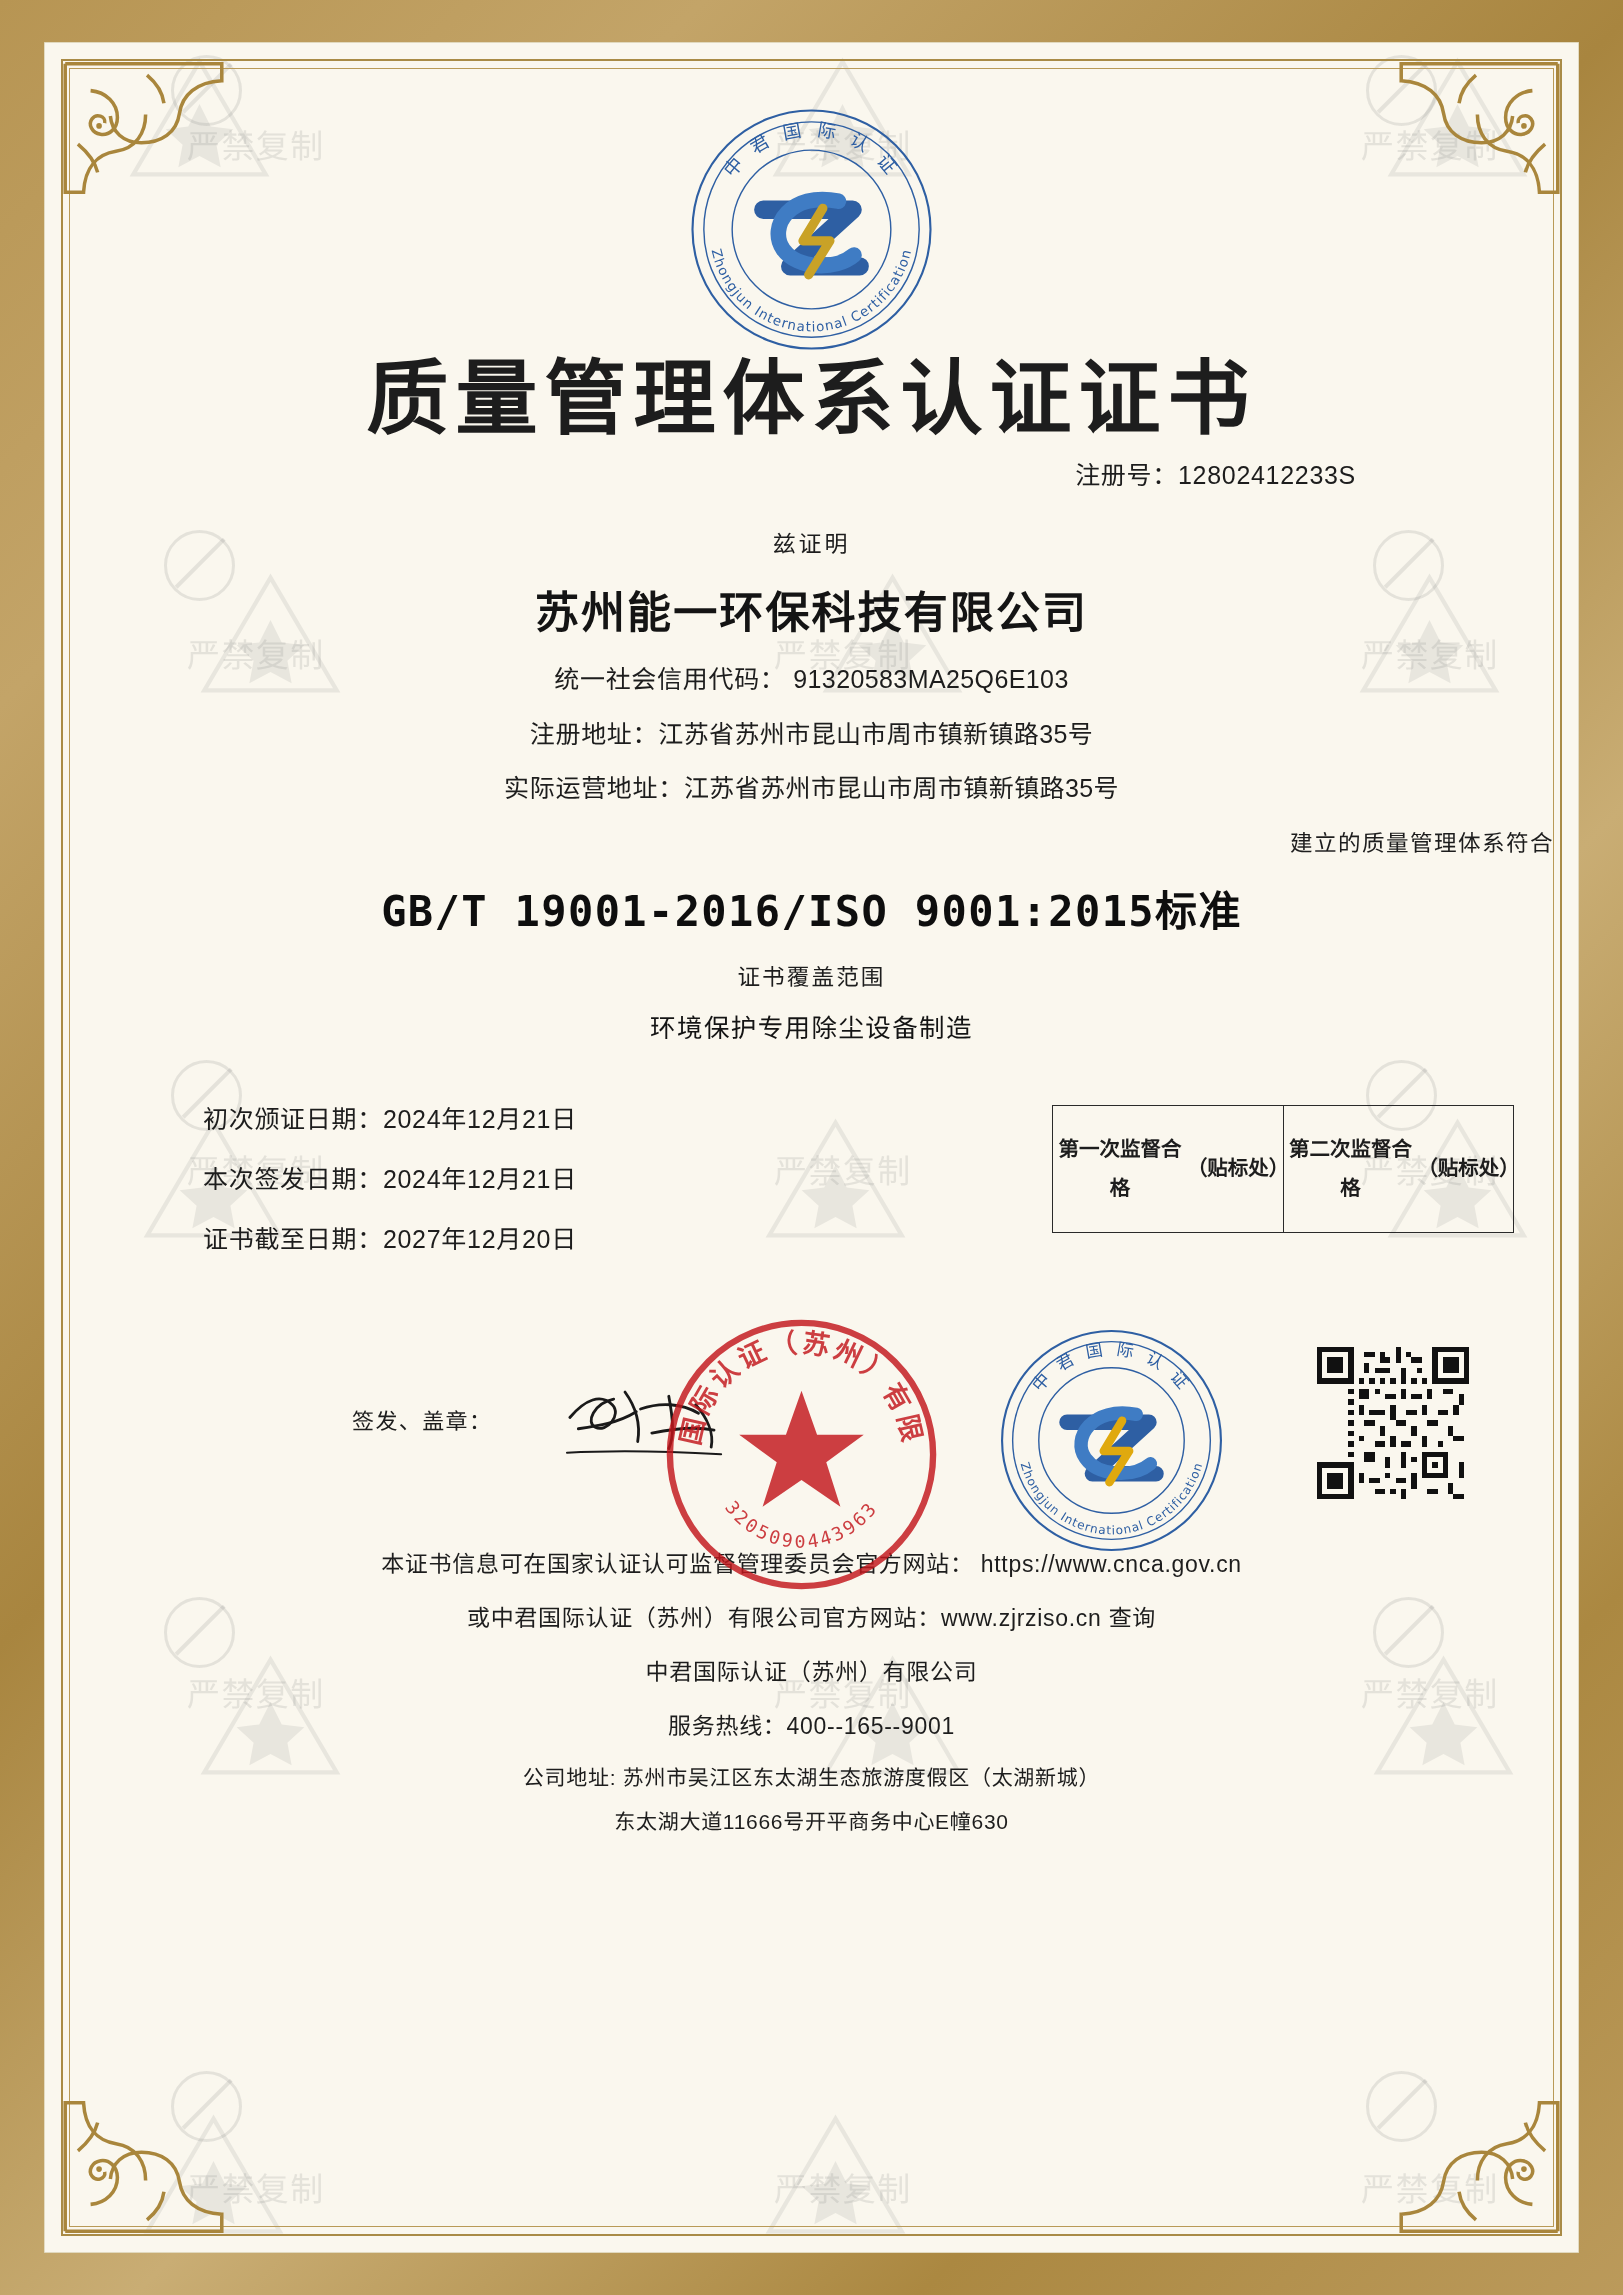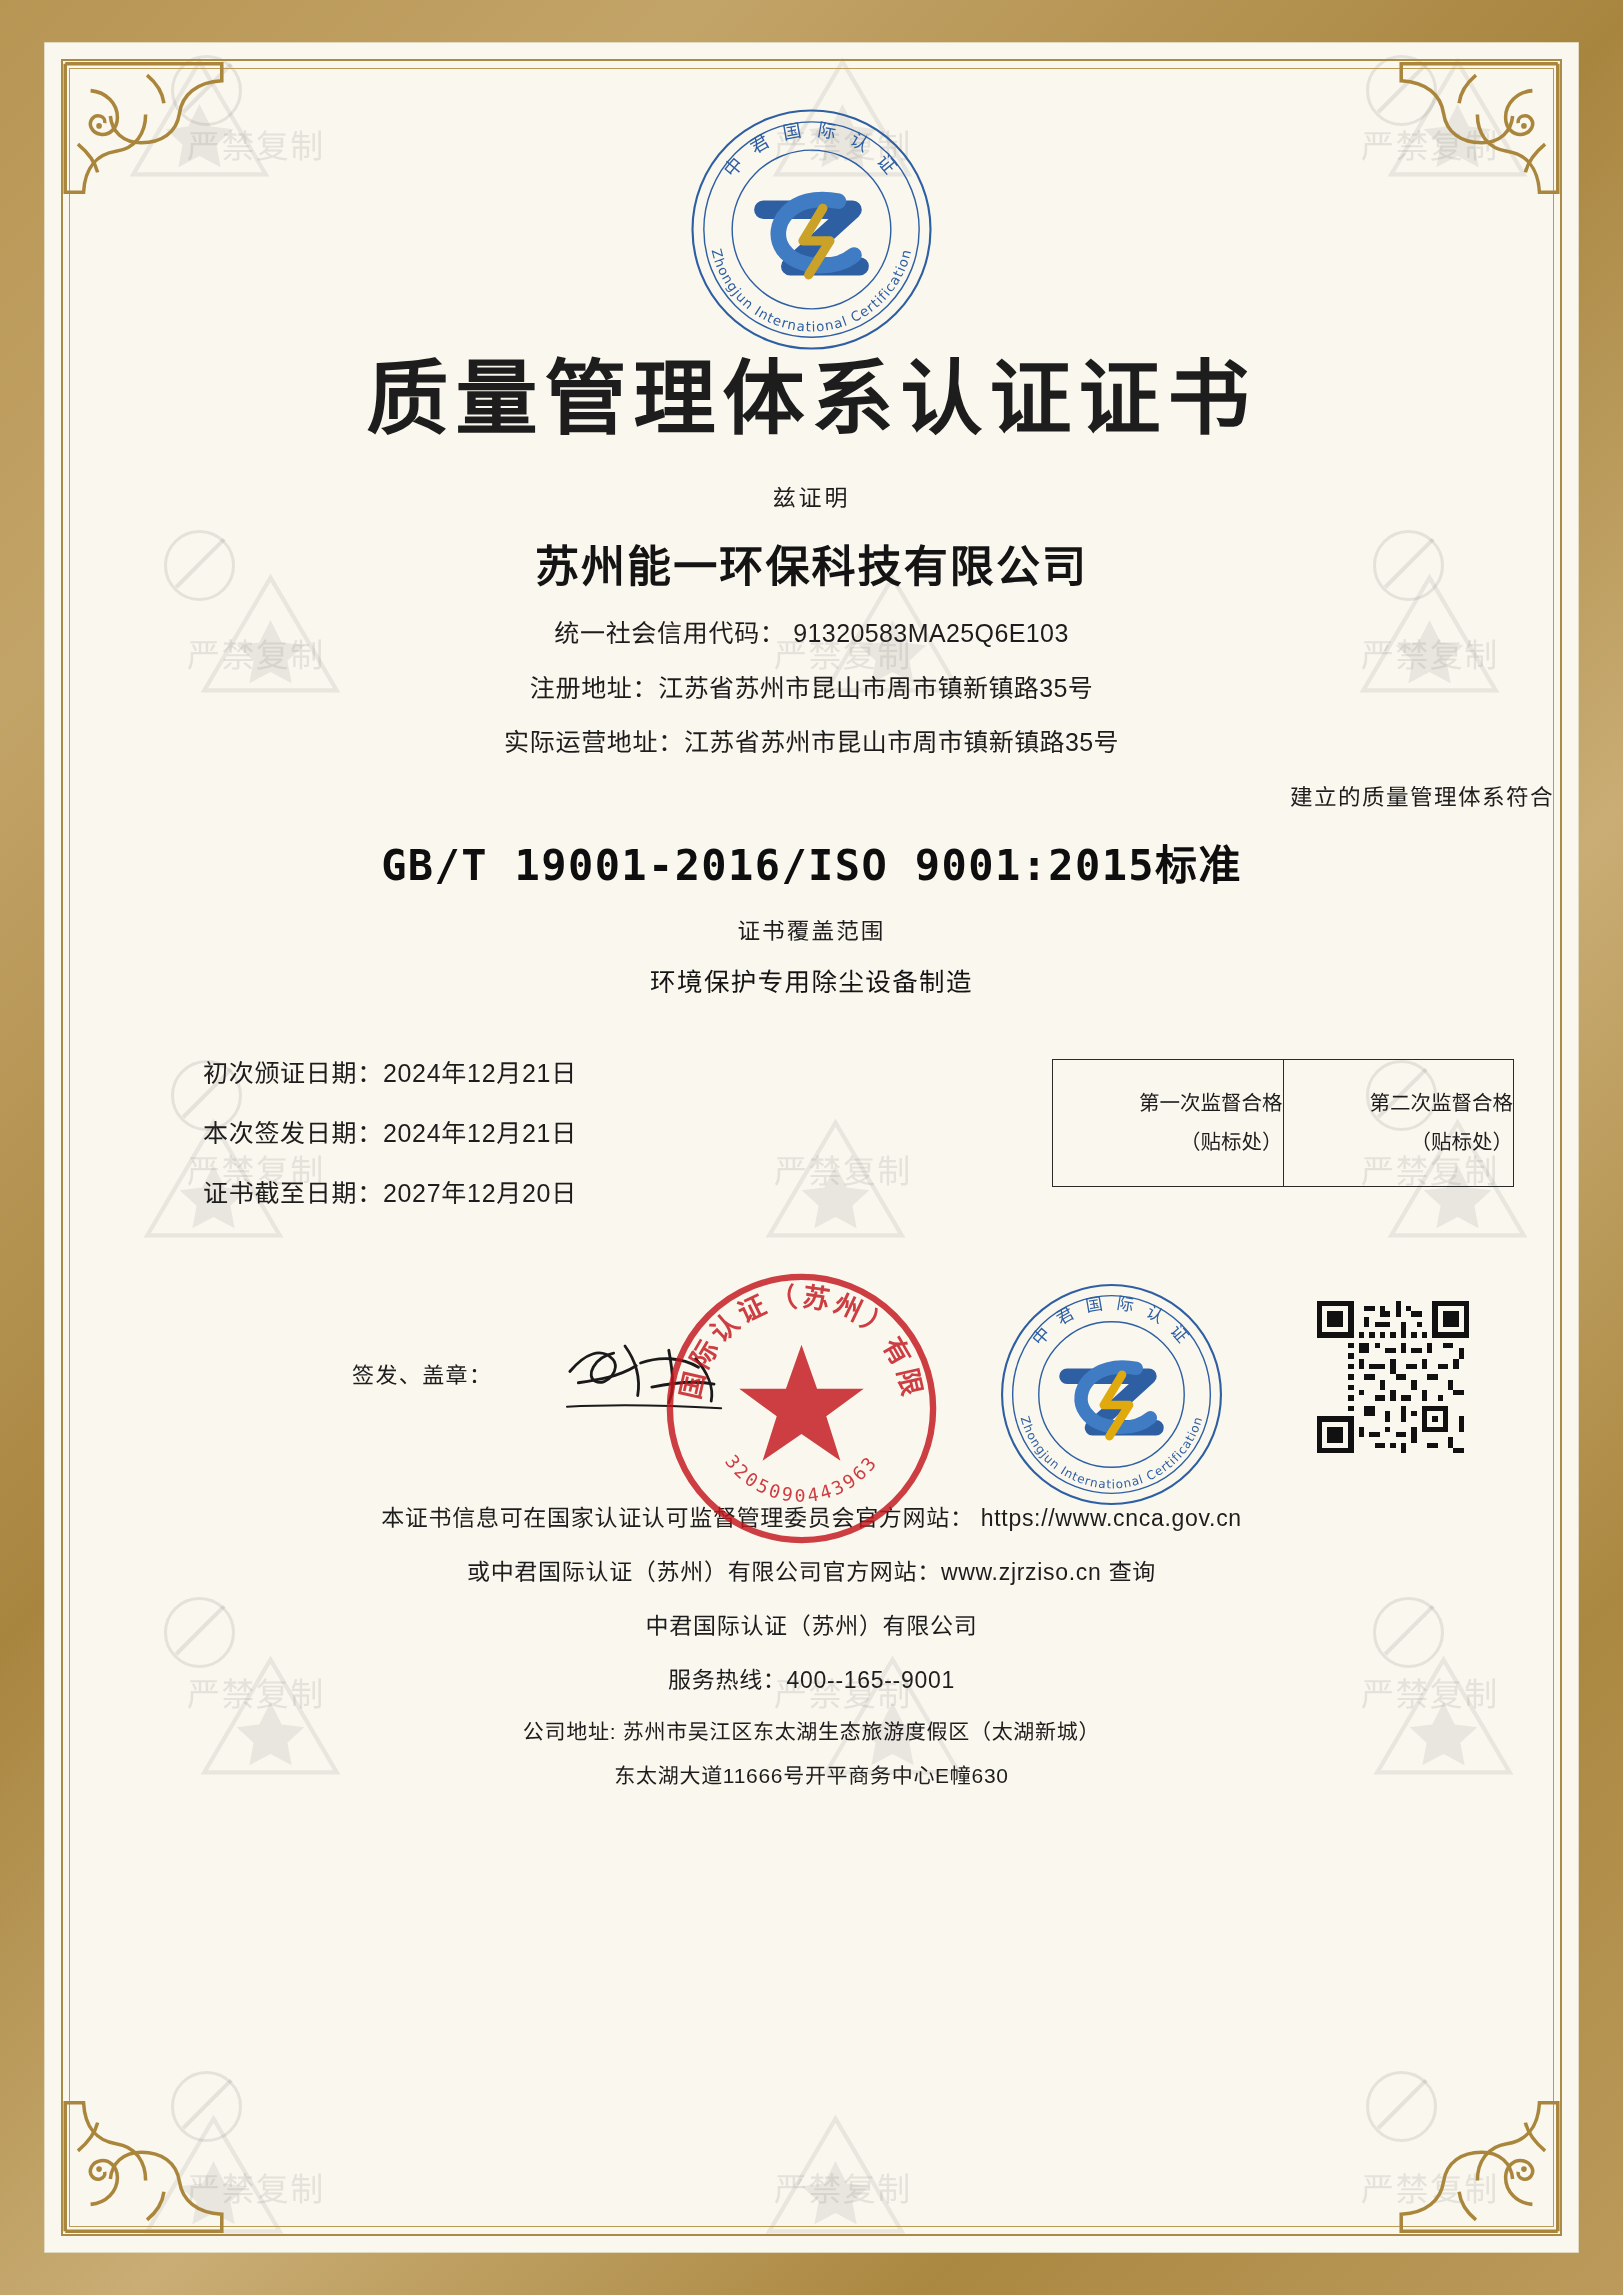--- a/index.html
+++ b/index.html
@@ -218,26 +218,27 @@
     right: 40px;
     top: 5.7px;
     width: 460px;
     height: 126px;
     border: 1.4px solid #2a2a2a;
     display: flex;
   }
   .surv-cell {
     flex: 1;
     display: flex;
-    flex-direction: column;
-    align-items: flex-end;
+    flex-direction: row;
+    align-items: center;
     justify-content: center;
     font-size: 20.5px;
     color: #1d1d1d;
     line-height: 1.9;
+    font-weight: bold;
   }
   .surv-cell + .surv-cell { border-left: 1.4px solid #2a2a2a; }
 
   
   .sig-row {
     position: relative;
     height: 269px;
     margin-top: 7px;
   }
   .sig-label {
@@ -496,20 +497,23 @@
 
           <path d="M112 152 H238 L150 232 H248" fill="none" stroke="#2e5fa3" stroke-width="26" stroke-linecap="round" stroke-linejoin="round"></path>
           <path d="M218 140 C150 126 118 176 140 208 C160 236 214 238 240 216" fill="none" stroke="#3f7cc4" stroke-width="22" stroke-linecap="round"></path>
           <path d="M196 150 L168 196 L206 196 L176 244" fill="none" stroke="#c9a227" stroke-width="13" stroke-linecap="round" stroke-linejoin="round"></path>
         </svg>
       </div>
     </div>
 
     <div class="cert-title">质量管理体系认证证书</div>
 
+    <div class="reg-no">
+      <span>注册号：</span><span>12802412233S</span>
+    </div>
 
     <div class="hereby">兹证明</div>
 
     <div class="company">苏州能一环保科技有限公司</div>
 
     <div class="info-line">
       <span class="lbl">统一社会信用代码：</span>
       <span class="val">91320583MA25Q6E103</span>
     </div>
     <div class="info-line">

